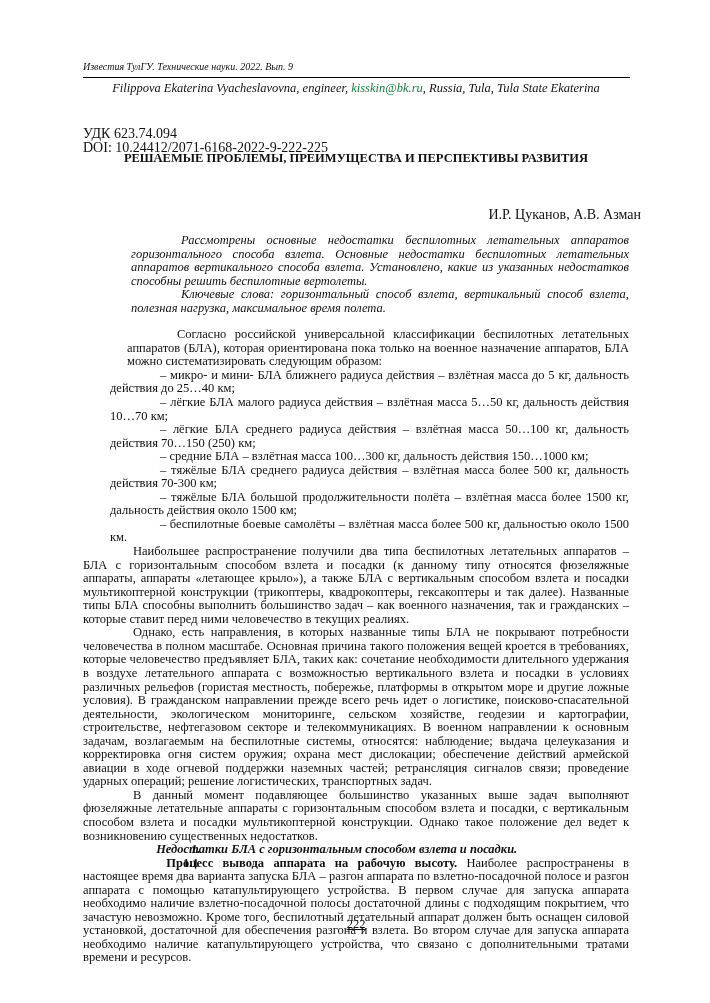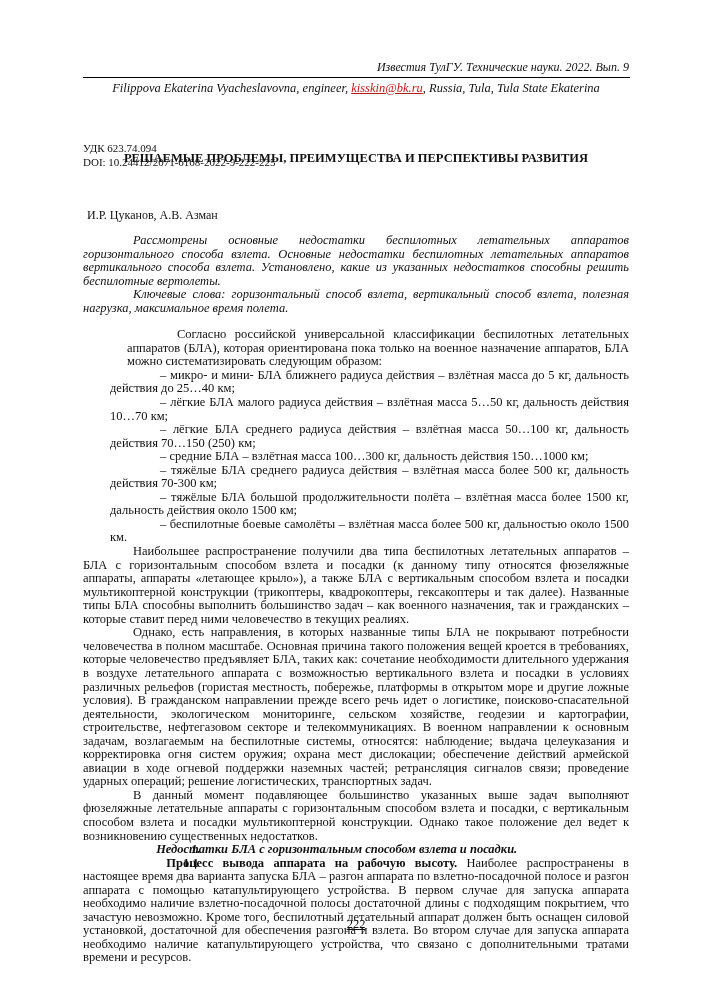--- a/index.html
+++ b/index.html
@@ -4,46 +4,46 @@
 <style>
   html, body { margin: 0; padding: 0; background: #ffffff; }
   body {
     width: 710px; height: 1003px; position: relative; overflow: hidden;
     font-family: "Liberation Serif", "DejaVu Serif", serif;
     color: #111111;
   }
   .page { position: absolute; left: 83px; top: 0; width: 546px; }
   .running-head {
     position: absolute; top: 60px; left: 0; width: 546px;
-    text-align: right; font-style: italic; font-size: 12px; line-height: 14px;
+    text-align: left; font-style: italic; font-size: 10px; line-height: 14px;
   }
   .head-rule {
     position: absolute; top: 77px; left: 0; width: 547px; height: 0;
     border-top: 1.2px solid #000;
   }
   .author-line {
     position: absolute; top: 81px; left: 0; width: 546px;
     text-align: center; font-style: italic; font-size: 12.5px; line-height: 14px;
   }
-  .author-line a { color: #b91c1c; text-decoration: underline; }
-  .udk { position: absolute; top: 142px; left: 0; font-size: 11px; line-height: 13.6px; }
+  .author-line a { color: #15803d; }
+  .udk { position: absolute; top: 127px; left: 0; font-size: 14px; line-height: 13.6px; }
   .title {
     position: absolute; top: 152px; left: 0; width: 546px;
     text-align: center; font-weight: bold; font-size: 12.5px; line-height: 13.6px;
   }
   .authors {
-    position: absolute; top: 208px; left: 4px; width: 546px;
-    text-align: left; font-size: 12px; line-height: 14px;
+    position: absolute; top: 208px; left: 12px; width: 546px;
+    text-align: right; font-size: 14px; line-height: 14px;
   }
   .body {
     position: absolute; top: 234px; left: 0; width: 546px;
     font-size: 12.5px; line-height: 13.55px; text-align: justify;
   }
   .body p { margin: 0; text-indent: 50px; }
-  .body p.abs { font-style: italic; }
+  .body p.abs { font-style: italic; margin-left: 48px; }
   .body p.gap { margin-top: 13px; margin-left: 44px; }
   .body p.dash { text-indent: 50px; margin-left: 27px; }
   .body p.h1 { font-weight: bold; text-indent: 54px; text-align: left; font-style: italic; }
   .body p.h1 .num { display: inline-block; width: 16px; }
   .body p .b { font-weight: bold; }
   .body p .num2 { display: inline-block; width: 24px; font-weight: bold; }
   .page-num {
     position: absolute; top: 917px; left: 0; width: 546px;
     text-align: center; font-size: 12.5px; line-height: 14px; text-decoration: underline;
   }

